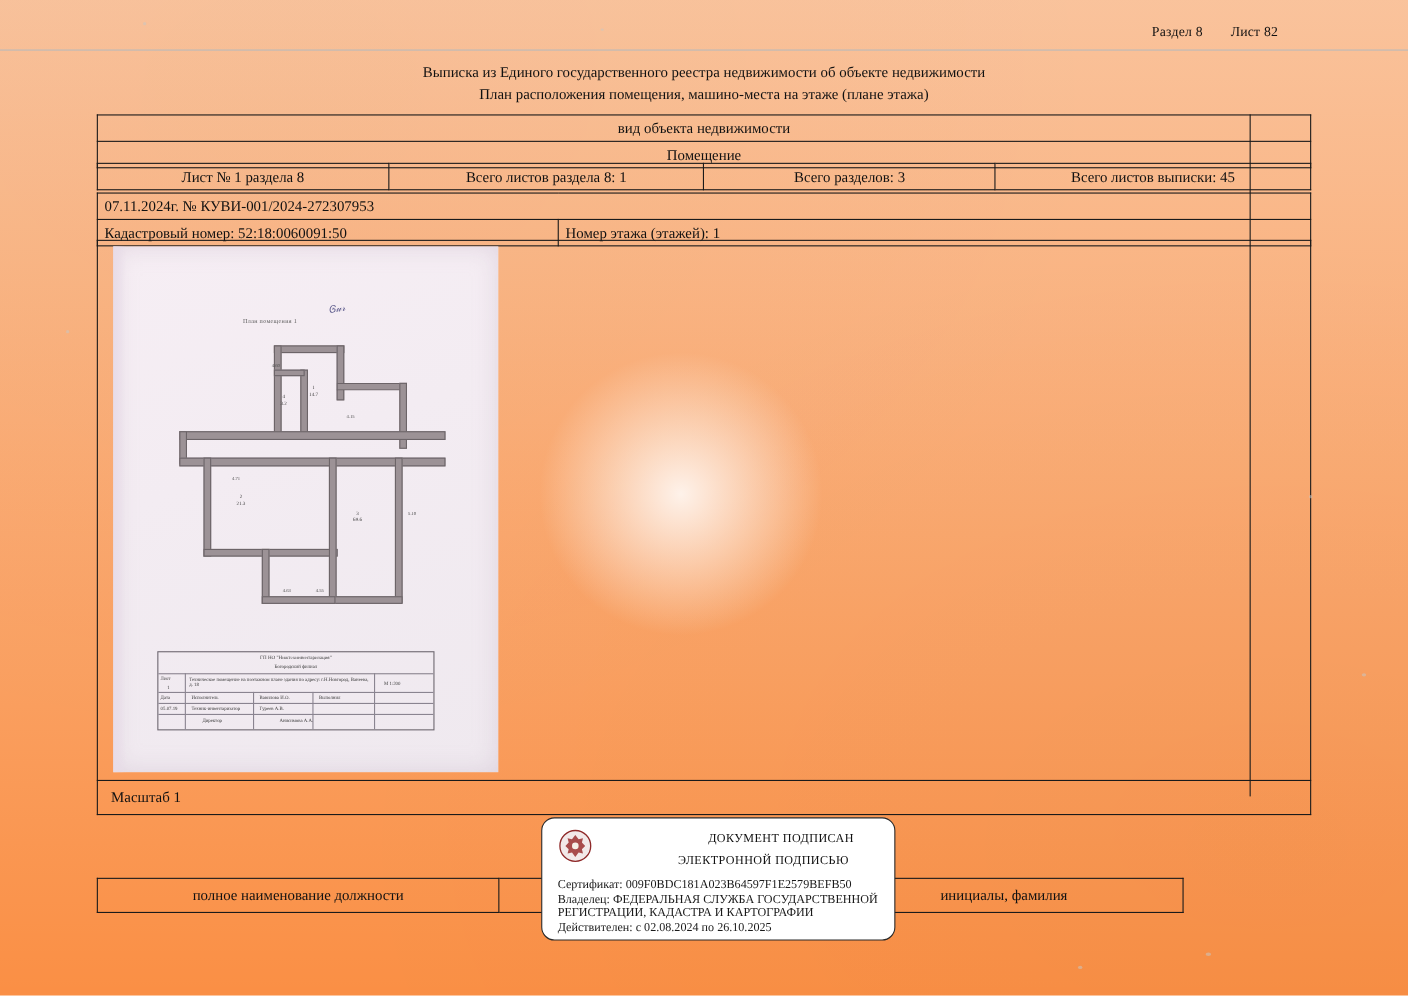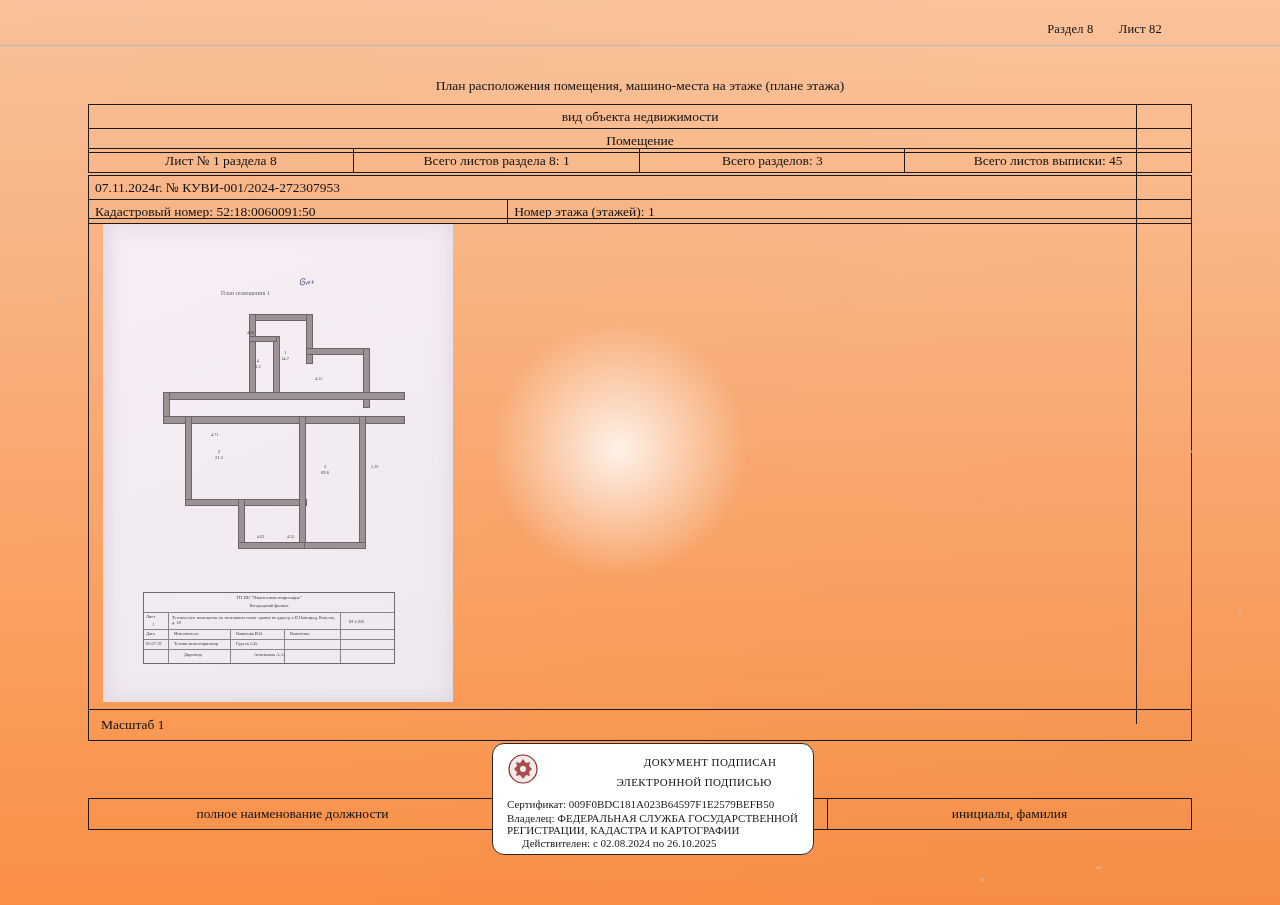--- a/index.html
+++ b/index.html
@@ -129,21 +129,21 @@
     height: 26px;
     text-align: left;
     padding-left: 12px;
     font-size: 13.5px;
   }
 
   
   .tbl-sign {
     left: 88px;
     top: 798px;
-    width: 1104px;
+    width: 988px;
   }
   .tbl-sign td {
     height: 26px;
     text-align: center;
     font-size: 13.5px;
     vertical-align: bottom;
     padding-bottom: 1px;
   }
 
   
@@ -288,21 +288,21 @@
   .sig-line {
     position: absolute;
     left: 14px;
     font-size: 11px;
     color: #1a1a1a;
     white-space: nowrap;
   }
   .sig-l1 { top: 54px; }
   .sig-l2 { top: 68px; }
   .sig-l3 { top: 80px; }
-  .sig-l4 { top: 93px; margin-left: 15px; }
+  .sig-l4 { top: 93px; }
 
   .flat-right-edge {
     position: absolute;
     left: 1136px;
     top: 104px;
     width: 1px;
     height: 620px;
     background: #1a1a1a;
   }
   .speck {
@@ -318,20 +318,21 @@
 <div class="page">
 
   <div class="scan-tint"></div>
 
   <div class="hdr-right">
     <span>Раздел 8</span>
     <span>Лист 82</span>
   </div>
   <div class="hdr-rule"></div>
 
+  <div class="title1">Выписка из Единого государственного реестра недвижимости об объекте недвижимости</div>
   <div class="title2">План расположения помещения, машино-места на этаже (плане этажа)</div>
 
   <table class="doc tbl-object">
     <tbody>
         <tr>
       <td>вид объекта недвижимости</td>
     </tr>
     <tr>
       <td>Помещение</td>
     </tr>

